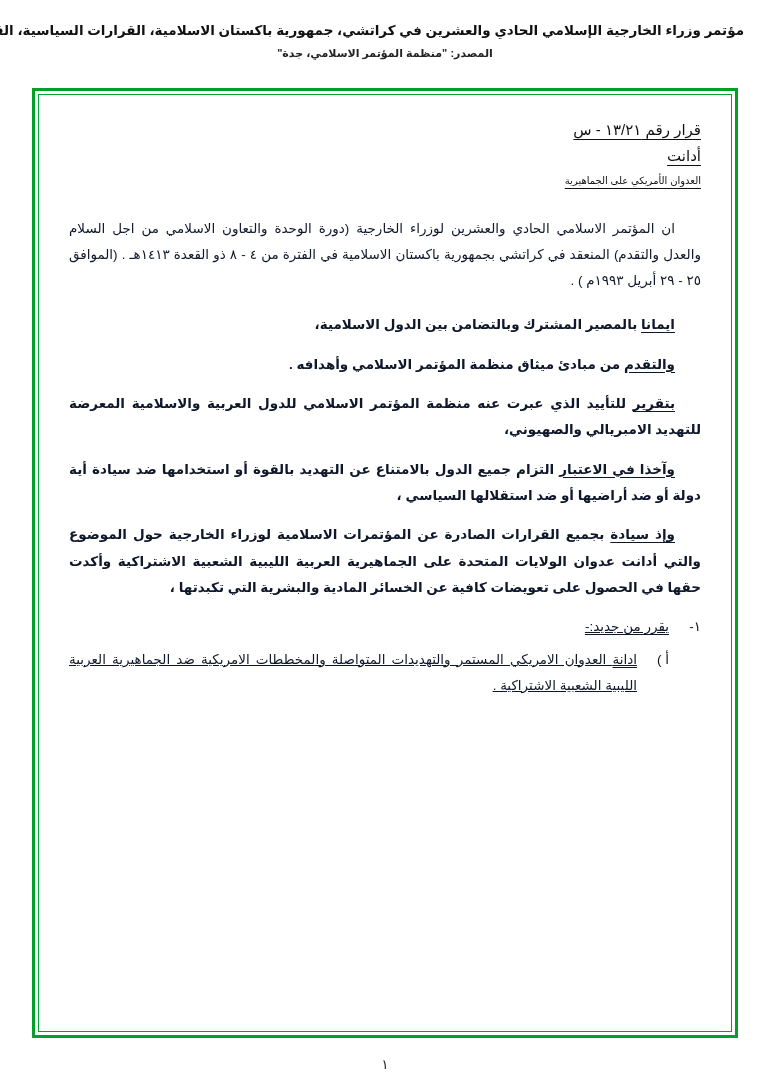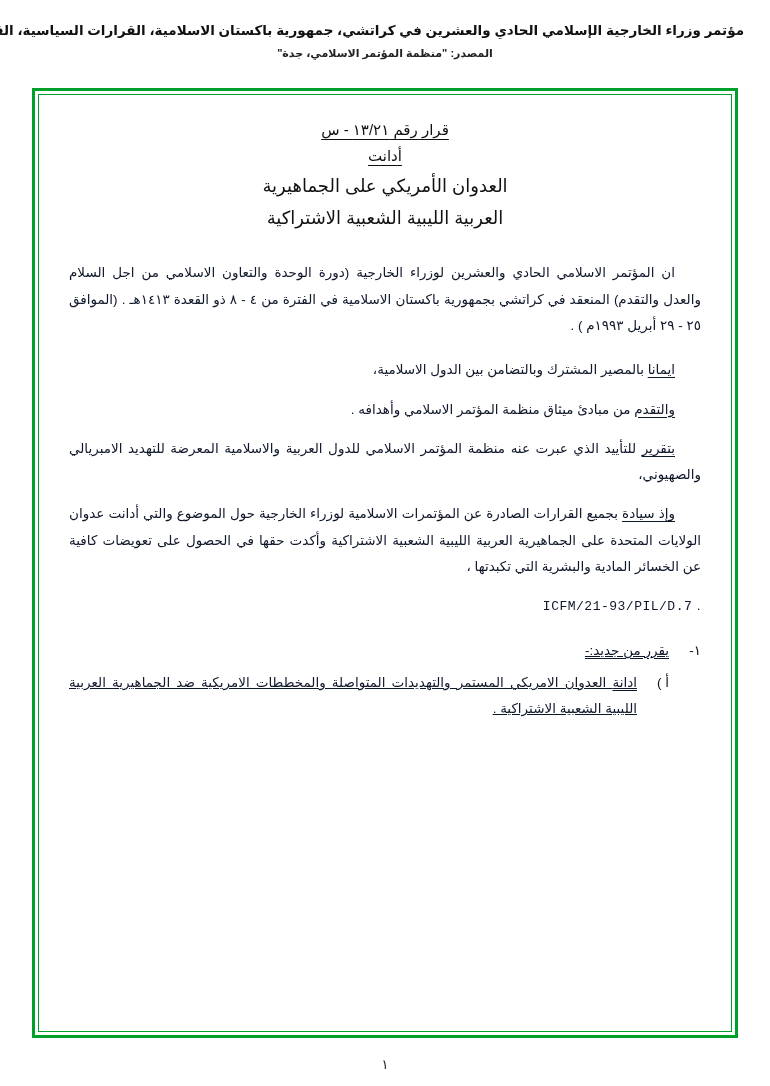--- a/index.html
+++ b/index.html
@@ -61,59 +61,60 @@
     position: absolute;
     inset: 3px;
     border: 1px solid #00a02a;
     box-sizing: border-box;
     padding: 18px 30px 10px 30px;
     overflow: hidden;
   }
 
   
   .title-block {
-    text-align: center;
+    text-align: right;
     margin-top: 4px;
   }
   .title-line {
     font-family: "Liberation Sans", "DejaVu Sans", sans-serif;
     font-size: 15px;
     color: #111;
     letter-spacing: 2.2px;
     line-height: 1.75;
     text-decoration: underline;
     text-underline-offset: 4px;
     display: inline-block;
   }
   .title-sub {
     font-family: "Liberation Sans", "DejaVu Sans", sans-serif;
-    font-size: 18px;
+    font-size: 10px;
     letter-spacing: 2px;
     line-height: 1.8;
+    text-decoration: underline;
     text-underline-offset: 4px;
     display: inline-block;
     color: #111;
   }
 
   
   .body-block {
     margin-top: 26px;
   }
   p.para {
     font-family: "Liberation Sans", "DejaVu Sans", sans-serif;
     font-size: 13.5px;
     line-height: 1.95;
     letter-spacing: 0.6px;
     color: #0f172a;
     text-align: justify;
     text-align-last: right;
     margin: 0 0 18px 0;
     text-indent: 26px;
   }
-  p.para.tight { margin-bottom: 13px; }
+  p.para.tight { margin-bottom: 13px; font-weight: bold; }
   p.para.noindent { text-indent: 0; }
 
   .kw {
     text-decoration: underline;
     text-underline-offset: 3px;
   }
 
   
   .list-row {
     display: flex;
@@ -166,39 +167,38 @@
     <div class="header-line-2">المصدر: "منظمة المؤتمر الاسلامي، جدة"</div>
   </div>
 
   <div class="frame">
     <div class="frame-inner">
 
       <div class="title-block">
         <div class="title-line">قرار رقم ١٣/٢١ - س</div>
         <div><span class="title-line">أدانت</span></div>
         <div><span class="title-sub">العدوان الأمريكي على الجماهيرية</span></div>
-        <div><span class="title-sub">العربية الليبية الشعبية الاشتراكية</span></div>
       </div>
 
       <div class="body-block">
 
         <p class="para">ان المؤتمر الاسلامي الحادي والعشرين لوزراء الخارجية (دورة الوحدة والتعاون الاسلامي من اجل السلام والعدل والتقدم) المنعقد في كراتشي بجمهورية باكستان الاسلامية في الفترة من ٤ - ٨ ذو القعدة ١٤١٣هـ . (الموافق ٢٥ - ٢٩ أبريل ١٩٩٣م ) .</p>
 
         <p class="para tight"><span class="kw">ايمانا</span><span> بالمصير المشترك وبالتضامن بين الدول الاسلامية،</span></p>
 
         <p class="para tight"><span class="kw">والتقدم</span><span> من مبادئ ميثاق منظمة المؤتمر الاسلامي وأهدافه .</span></p>
 
         <p class="para tight"><span class="kw">بتقرير</span><span> للتأييد الذي عبرت عنه منظمة المؤتمر الاسلامي للدول العربية والاسلامية المعرضة للتهديد الامبريالي والصهيوني،</span></p>
 
+        <p class="para tight"><span class="kw">وآخذا في الاعتبار</span><span> التزام جميع الدول بالامتناع عن التهديد بالقوة أو استخدامها ضد سيادة أية دولة أو ضد أراضيها أو ضد استقلالها السياسي ،</span></p>
 
         <p class="para tight"><span class="kw">وإذ سيادة</span><span> بجميع القرارات الصادرة عن المؤتمرات الاسلامية لوزراء الخارجية حول الموضوع والتي أدانت عدوان الولايات المتحدة على الجماهيرية العربية الليبية الشعبية الاشتراكية وأكدت حقها في الحصول على تعويضات كافية عن الخسائر المادية والبشرية التي تكبدتها ،</span></p>
 
 
 
-        <p class="para noindent"><span>.</span> <span class="ref-code">ICFM/21-93/PIL/D.7</span></p>
 
         <div class="list-row">
           <div class="list-marker">١-</div>
           <div class="list-body">
             <p class="para noindent"><span class="kw">يقرر من جديد:-</span></p>
             <div class="list-row">
               <div class="list-marker">أ )</div>
               <div class="list-body">
                 <p class="para noindent"><span class="kw">ادانة</span><span> العدوان الامريكي المستمر والتهديدات المتواصلة والمخططات الامريكية ضد الجماهيرية العربية الليبية الشعبية الاشتراكية .</span></p>
               </div>

